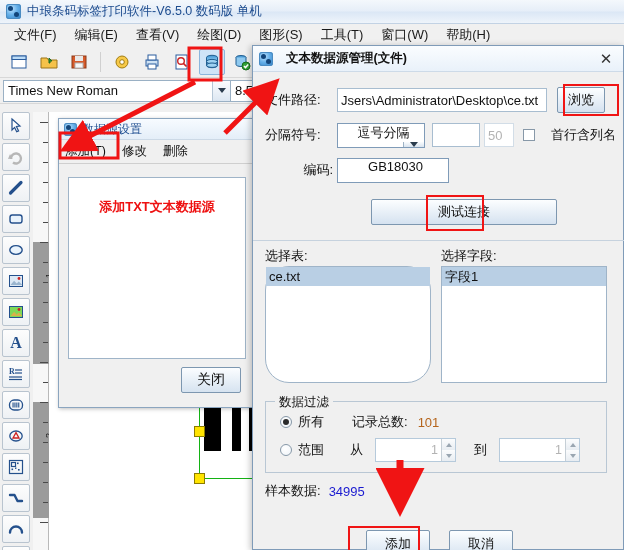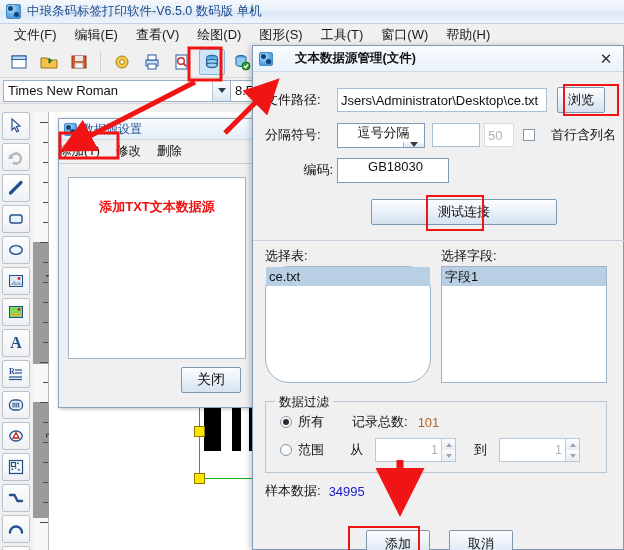--- a/index.html
+++ b/index.html
@@ -106,21 +106,21 @@
     background:#f0f0f0; border:1px solid #8ba5bf;
     box-shadow:1px 1px 4px rgba(0,0,0,.25);
   }
   .dlgA .hdr {
     height:21px; background:linear-gradient(to bottom,#f7fbff,#e4eef8);
     border-bottom:1px solid #ccd9e6; display:flex; align-items:center; gap:5px; padding-left:5px;
   }
   .dlgA .hdr .t { font-size:12px; color:#1d4c8f; }
   .dlgA .mb {
     height:24px; border-bottom:1px solid #cfcfcf; display:flex; align-items:center;
-    gap:16px; background:#f0f0f0;
+    padding-left:6px; gap:16px; background:#f0f0f0;
   }
   .dlgA .mb span { font-size:12.5px; color:#111; }
   .dlgA .body { position:absolute; left:0; top:46px; right:0; bottom:0; }
   .dlgA .listarea {
     position:absolute; left:9px; top:12px; width:178px; height:182px;
     background:#fff; border:1px solid #9fb4c8;
   }
   .dlgA .reddesc {
     position:absolute; left:0; top:20px; width:100%;
     text-align:center; font-size:13px; color:#ee1111; font-weight:bold;
@@ -133,21 +133,21 @@
   }
 
   
   .dlgB {
     position:absolute; left:252px; top:45px; width:372px; height:505px;
     background:#f0f0f0; border:1px solid #7f9bb8;
     box-shadow:-2px 1px 6px rgba(0,0,0,.22);
   }
   .dlgB .hdr {
     height:26px; background:linear-gradient(to bottom,#fafdff,#e9f1fa);
-    border-bottom:1px solid #cddae8; display:flex; align-items:center; gap:22px; padding:0 6px;
+    border-bottom:1px solid #cddae8; display:flex; align-items:center; gap:13px; padding:0 6px;
   }
   .dlgB .hdr .t { font-size:12.5px; color:#111; font-weight:bold; }
   .dlgB .xbtn { margin-left:auto; width:22px; height:20px; display:flex;align-items:center;justify-content:center;
                 font-size:15px; color:#333; }
 
   .row { position:absolute; display:flex; align-items:center; }
   .lbl { font-size:13px; color:#111; }
   .txtin {
     background:#fff; border:1px solid #a8bdd0; height:24px;
     display:flex; align-items:center; padding:0 3px; font-size:13px; color:#111;

